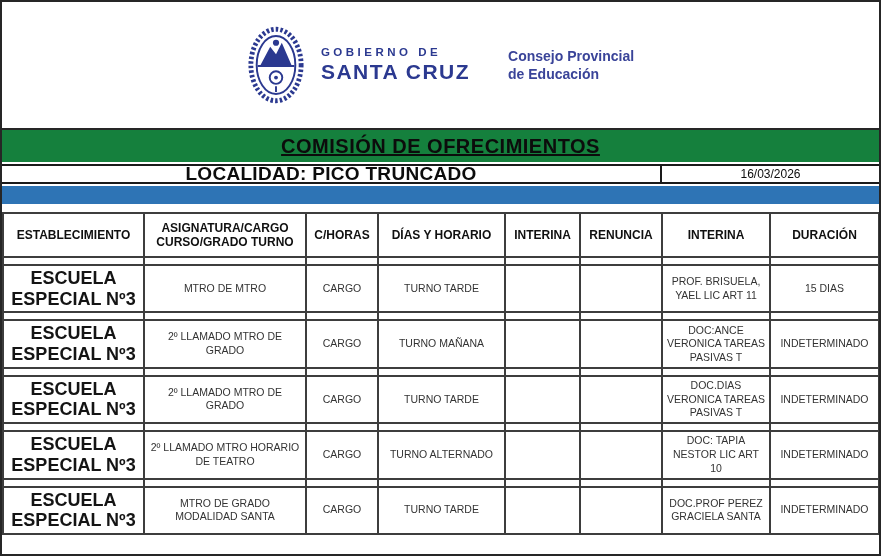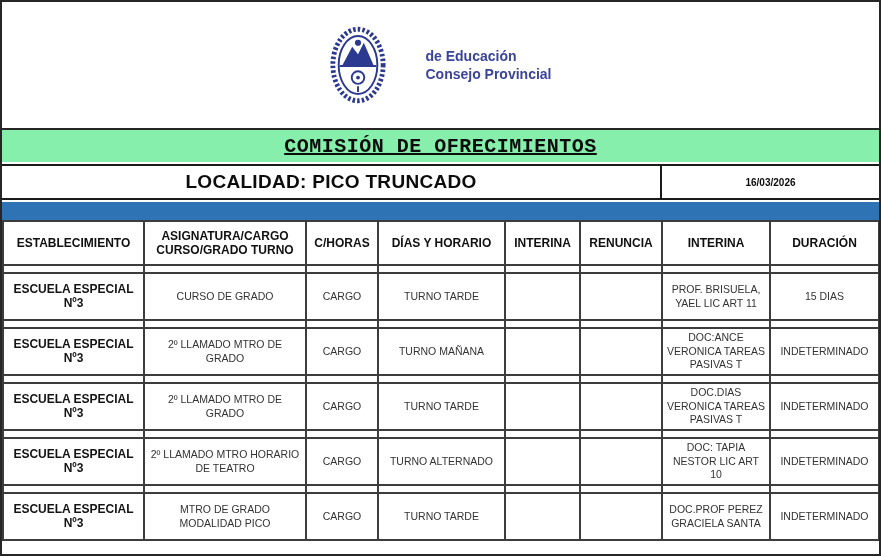--- a/index.html
+++ b/index.html
@@ -35,58 +35,58 @@
     color: #0c0c0c; font-size: 20px; font-weight: 700;
     text-decoration: underline; text-decoration-thickness: 2px;
     letter-spacing: 0.5px;
   }
 
   
   .loc-row {
     margin-top: 2px;
     border-top: 2px solid #1a1a1a;
     border-bottom: 2px solid #1a1a1a;
-    height: 36px;
+    height: 20px;
     display: flex;
   }
   .loc-cell {
     flex: 1 1 auto;
     border-right: 2px solid #1a1a1a;
     display: flex; align-items: center; justify-content: center;
     font-size: 19px; font-weight: 700; color: #0c0c0c;
     letter-spacing: 0.3px;
   }
   .date-cell {
     width: 217px; flex: 0 0 auto;
     display: flex; align-items: center; justify-content: center;
-    font-size: 10px; font-weight: 700; color: #0c0c0c;
+    font-size: 12px; font-weight: 400; color: #0c0c0c;
   }
 
   .band2 { margin-top: 2px; height: 18px; }
 
   
   table.offers {
-    margin-top: 0;
+    margin-top: 8px;
     width: 100%;
     border-collapse: collapse;
     table-layout: fixed;
   }
   .offers th, .offers td {
     border: 2px solid #3d3d3d;
     text-align: center; vertical-align: middle;
     padding: 2px 3px;
     overflow: hidden;
   }
   .offers th {
     height: 44px;
     font-size: 12px; font-weight: 700; color: #101010;
     line-height: 1.2;
   }
   .offers td { height: 47px; font-size: 10.5px; color: #333333; line-height: 1.3; }
-  .offers td.col-estab { font-size: 12px; font-weight: 700; color: #141414; line-height: 1.15; }
+  .offers td.col-estab { font-size: 18px; font-weight: 700; color: #141414; line-height: 1.15; }
   .offers tr.spacer-row td {
     height: 8px; padding: 0;
     border-top: none; border-bottom: none;
     border-left: 2px solid #3d3d3d; border-right: 2px solid #3d3d3d;
   }
 </style>
 </head>
 <body>
 
 <div class="page">
@@ -95,27 +95,31 @@
     <svg class="emblem" viewBox="0 0 60 82" aria-hidden="true">
       <ellipse cx="30" cy="41" rx="26" ry="37" fill="none" stroke="#2B3990" stroke-width="5" stroke-dasharray="2.6 2.2"></ellipse>
       <ellipse cx="30" cy="41" rx="20" ry="30" fill="#ffffff" stroke="#2B3990" stroke-width="2"></ellipse>
       <line x1="11" y1="42" x2="49" y2="42" stroke="#2B3990" stroke-width="2"></line>
       <polygon points="14,41 24,22 30,30 36,18 46,41" fill="#2B3990"></polygon>
       <circle cx="30" cy="18" r="3.2" fill="#2B3990"></circle>
       <circle cx="30" cy="54" r="6.5" fill="none" stroke="#2B3990" stroke-width="2"></circle>
       <circle cx="30" cy="54" r="2" fill="#2B3990"></circle>
       <line x1="30" y1="63" x2="30" y2="69" stroke="#2B3990" stroke-width="2"></line>
     </svg>
+    <div class="gov-text">
+      <div class="gov-line1">GOBIERNO DE</div>
+      <div class="gov-line2">SANTA CRUZ</div>
+    </div>
     <div class="council-text">
+      <div>Consejo Provincial</div>
       <div>de Educación</div>
-      <div>Consejo Provincial</div>
     </div>
   </div>
 
-  <div class="band1" style="background: #86efac; font-family: Liberation Mono, monospace;">
+  <div class="band1" style="background: #15803d;">
     <span class="title">COMISIÓN DE OFRECIMIENTOS</span>
   </div>
 
   <div class="loc-row">
     <div class="loc-cell">LOCALIDAD: PICO TRUNCADO</div>
     <div class="date-cell">16/03/2026</div>
   </div>
 
   <div class="band2" style="background: rgb(46, 116, 181);"></div>
 
@@ -148,21 +152,21 @@
           <td></td>
           <td></td>
           <td></td>
           <td></td>
           <td></td>
           <td></td>
           <td></td>
         </tr>
         <tr class="data-row">
     <td class="col-estab">ESCUELA ESPECIAL Nº3</td>
-    <td>CURSO DE GRADO</td>
+    <td>MTRO DE MTRO</td>
     <td>CARGO</td>
     <td>TURNO TARDE</td>
     <td></td>
     <td></td>
     <td>PROF. BRISUELA, YAEL LIC ART 11</td>
     <td>15 DIAS</td>
   </tr>
         <tr class="spacer-row">
           <td></td>
           <td></td>
@@ -228,21 +232,21 @@
           <td></td>
           <td></td>
           <td></td>
           <td></td>
           <td></td>
           <td></td>
           <td></td>
         </tr>
         <tr class="data-row">
     <td class="col-estab">ESCUELA ESPECIAL Nº3</td>
-    <td>MTRO DE GRADO MODALIDAD PICO</td>
+    <td>MTRO DE GRADO MODALIDAD SANTA</td>
     <td>CARGO</td>
     <td>TURNO TARDE</td>
     <td></td>
     <td></td>
     <td>DOC.PROF PEREZ GRACIELA SANTA</td>
     <td>INDETERMINADO</td>
   </tr>
       </tbody>
   </table>
 

